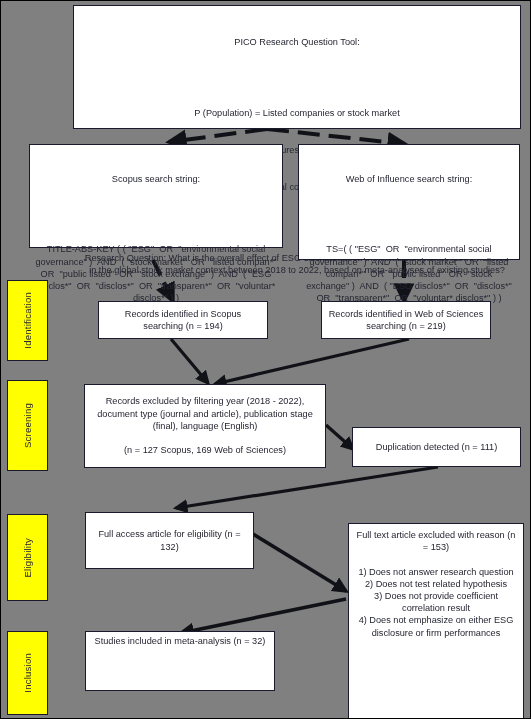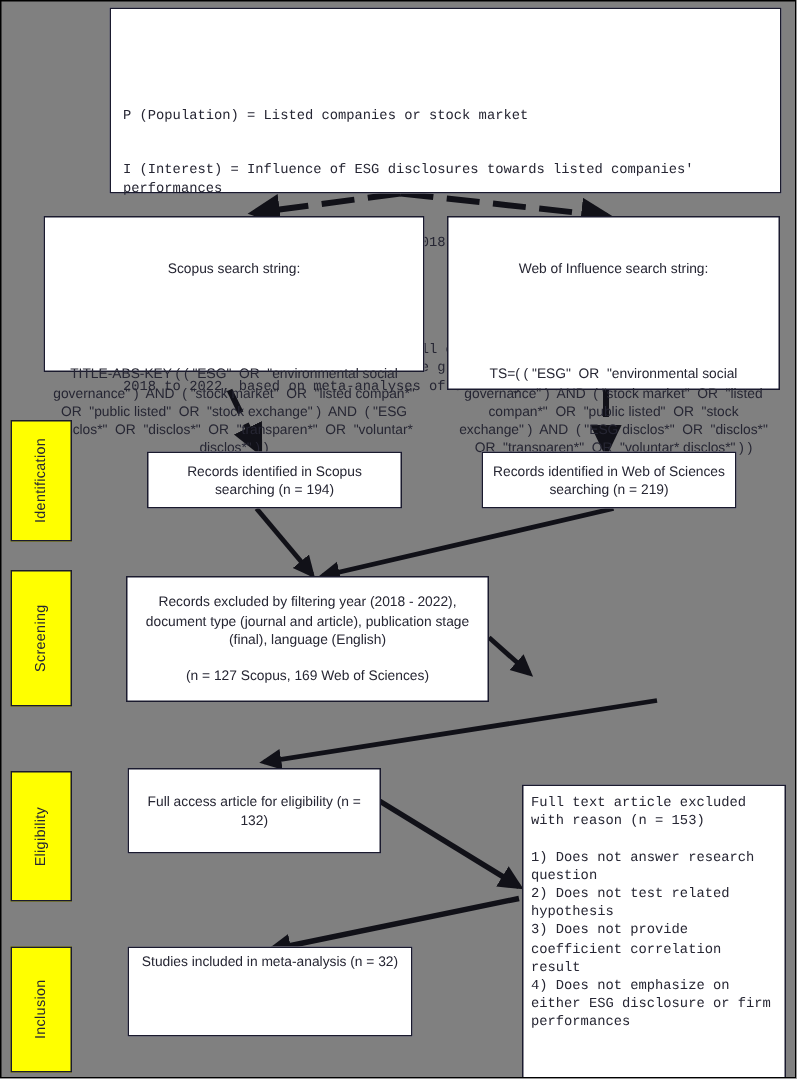--- a/index.html
+++ b/index.html
@@ -26,21 +26,21 @@
     color: #262633;
     font-size: 9.2px;
     line-height: 12.2px;
     z-index: 5;
   }
   .box-inner {
     padding: 3px 5px;
     white-space: pre-wrap;
   }
   .center { text-align: center; }
-  .left { text-align: left; font-family: Liberation Mono, monospace; }
+  .left { text-align: center; }
 
   .ylabel {
     position: absolute;
     background: #ffff00;
     border: 1px solid #1a1a2e;
     box-sizing: border-box;
     z-index: 6;
     display: flex;
     align-items: center;
     justify-content: center;
@@ -95,20 +95,21 @@
 
     <path d="M437,466 L175,507" stroke="#111118" stroke-width="3.2" fill="none" marker-end="url(#ahb)"></path>
 
     <path d="M252,533 L345,590" stroke="#111118" stroke-width="3.6" fill="none" marker-end="url(#ahb)"></path>
 
     <path d="M345,598 L180,632" stroke="#111118" stroke-width="3.6" fill="none" marker-end="url(#ahb)"></path>
   </svg>
 
   <div class="box" style="left:72px; top:4px; width:448px; height:124px;">
     <div class="box-inner" style="padding:6px 8px;">
+      <div class="center">PICO Research Question Tool:</div>
       <div style="height:10px;"></div>
       <div class="left">P (Population) = Listed companies or stock market</div>
       <div class="left">I (Interest) = Influence of ESG disclosures towards listed companies' performances</div>
       <div class="left">Co (Context) = Global context from 2018 to 2022</div>
       <div style="height:10px;"></div>
       <div class="left">Research Question: What is the overall effect of ESG disclosures on the listed companies' performances in the global stock market context between 2018 to 2022, based on meta-analyses of existing studies?</div>
     </div>
   </div>
 
   <div class="box" style="left:28px; top:143px; width:254px; height:104px;">
@@ -153,20 +154,24 @@
     <div class="box-inner center">Records identified in Web of Sciences searching (n = 219)</div>
   </div>
 
   <div class="box" style="left:83px; top:383px; width:242px; height:84px;
               display:flex; align-items:center; justify-content:center;">
     <div class="box-inner center">Records excluded by filtering year (2018 - 2022), document type (journal and article), publication stage (final), language (English)
 
 (n = 127 Scopus, 169 Web of Sciences)</div>
   </div>
 
+  <div class="box" style="left:351px; top:426px; width:169px; height:40px;
+              display:flex; align-items:center; justify-content:center;">
+    <div class="box-inner center">Duplication detected (n = 111)</div>
+  </div>
 
   <div class="box" style="left:84px; top:511px; width:169px; height:57px;
               display:flex; align-items:center; justify-content:center;">
     <div class="box-inner center">Full access article for eligibility (n = 132)</div>
   </div>
 
   <div class="box" style="left:347px; top:522px; width:176px; height:208px;">
     <div class="box-inner left" style="padding:5px 5px;">Full text article excluded with reason (n = 153)
 
 1) Does not answer research question

